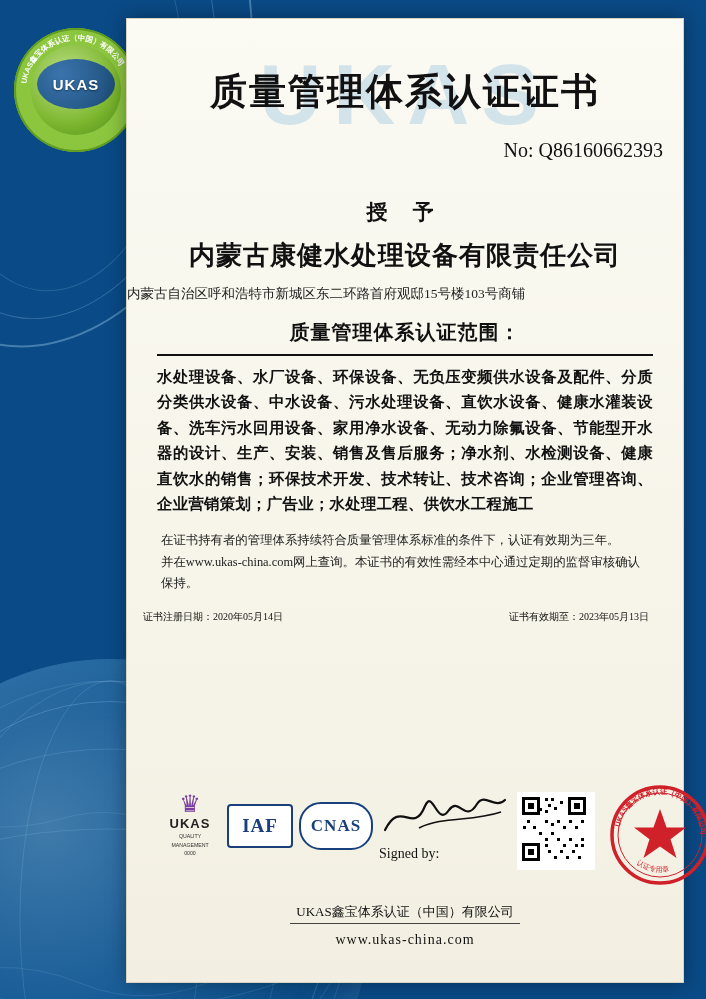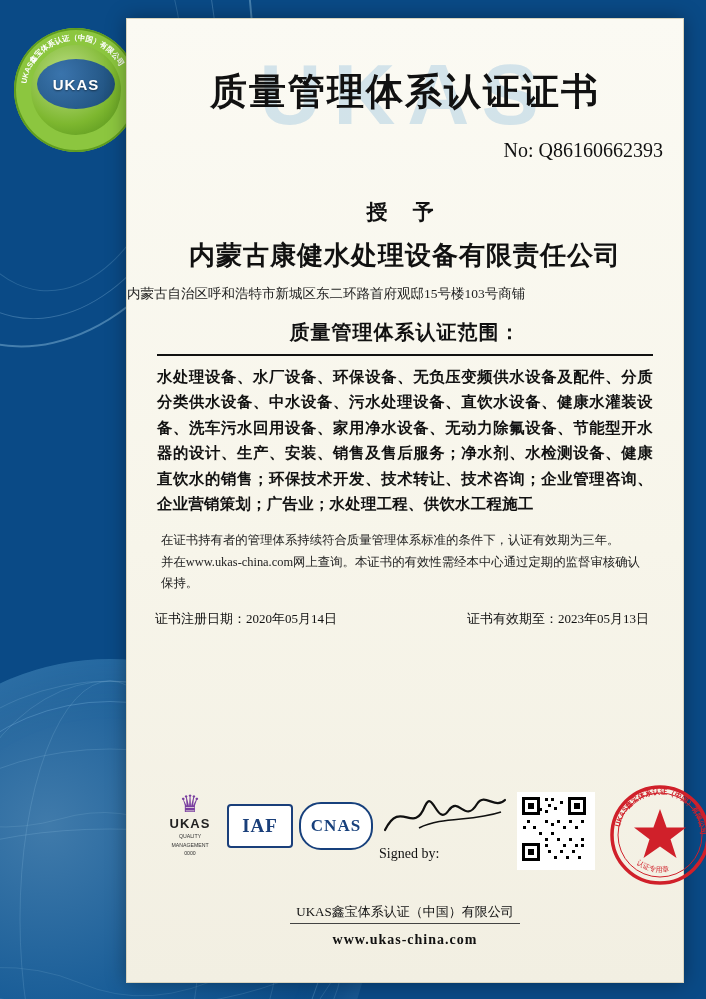--- a/index.html
+++ b/index.html
@@ -118,22 +118,22 @@
   }
   .scope-body{
     margin:8px 30px 0 30px;text-align:justify;
     font-weight:bold;font-size:15.4px;line-height:1.65;color:#111;
     letter-spacing:0.3px;
   }
   .notes{
     margin:14px 34px 0 34px;font-size:12.4px;line-height:1.7;color:#222;text-align:left;
   }
   .dates{
-    margin:16px 34px 0 28px;display:flex;justify-content:space-between;
-    font-size:13px;color:#111;
+    margin:16px 34px 0 16px;display:flex;justify-content:space-between;
+    font-size:10px;color:#111;
   }
 
   .badges{
     position:absolute;left:0;right:0;bottom:86px;height:118px;
   }
   .badge{position:absolute;}
   .ukas-small{left:36px;top:14px;width:54px;text-align:center;}
   .ukas-crown{font-size:24px;color:#7a3fa0;line-height:1;}
   .ukas-small .nm{font-family:"Liberation Sans",sans-serif;font-weight:bold;font-size:13px;color:#222;letter-spacing:1px;}
   .ukas-small .sub{font-family:"Liberation Sans",sans-serif;font-size:5.2px;color:#333;line-height:1.25;margin-top:2px;}
@@ -149,21 +149,21 @@
   .qr{left:390px;top:14px;width:74px;height:74px;background:#fff;padding:2px;}
   .seal{left:480px;top:4px;width:106px;height:106px;}
 
   .footer{
     position:absolute;left:0;right:0;bottom:34px;text-align:center;
   }
   .footer .f1{
     display:inline-block;font-size:13px;color:#111;border-bottom:1px solid #444;padding:0 6px 2px 6px;
   }
   .footer .f2{
-    margin-top:8px;font-family:"Liberation Serif",serif;font-size:14px;color:#111;letter-spacing:1px;font-weight:bold;
+    margin-top:8px;font-family:"Liberation Serif",serif;font-size:14px;color:#111;letter-spacing:1px;
   }
 </style>
 </head>
 <body>
 
 <div class="cert">
 
   <div class="swirl a"></div>
   <div class="swirl b"></div>
   <div class="swirl c"></div>

